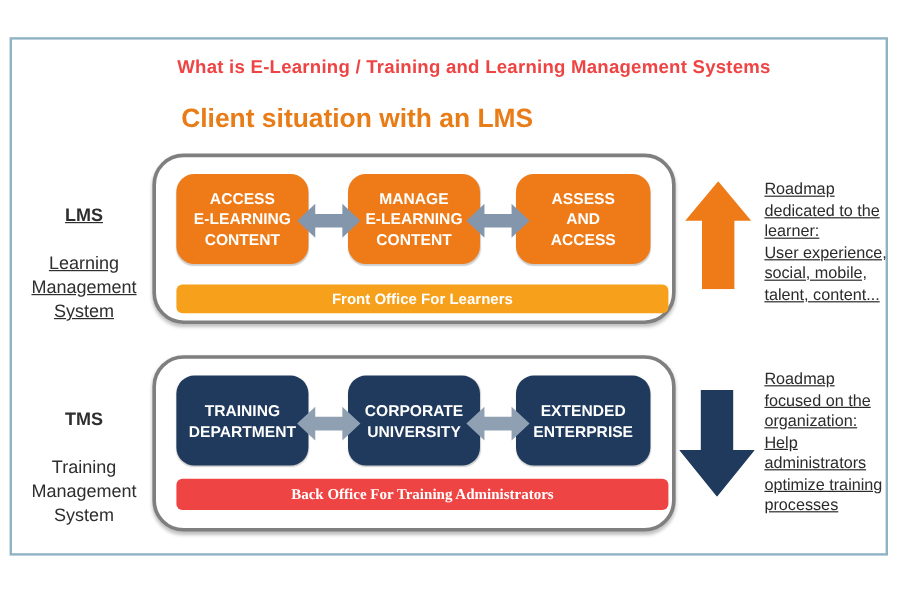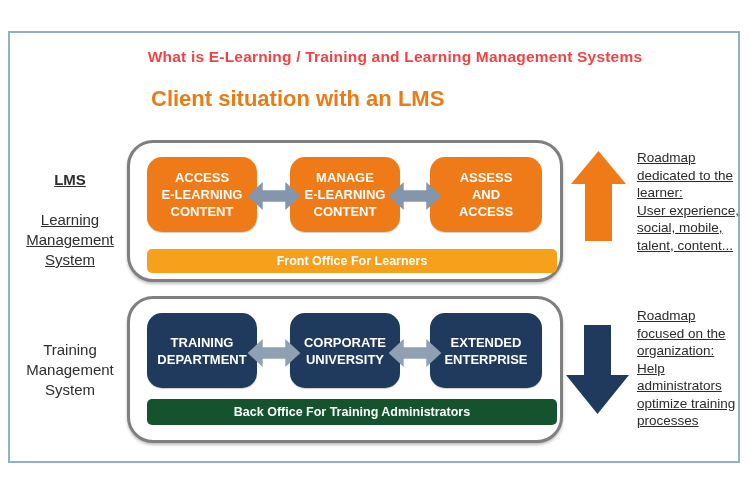--- a/index.html
+++ b/index.html
@@ -36,21 +36,21 @@
     box-shadow:0 1px 1px rgba(0,0,0,.2);
   }
   .node.orange{background:#ee7b17;}
   .node.navy{background:#1f3a5c;}
   .hbar{
     position:absolute;left:17px;width:410px;border-radius:5px;
     display:flex;align-items:center;justify-content:center;
     color:#fff;font-weight:bold;font-size:12.5px;
   }
   .hbar.orange{background:#f6a01b;height:24px;top:106px;}
-  .hbar.blue{background:#14532d;height:26px;top:100px;}
+  .hbar.blue{background:#ef4444;height:26px;top:100px;font-family:Liberation Serif, serif;}
   .link-arrow{position:absolute;width:56px;height:32px;}
   .big-arrow{position:absolute;}
   .roadmap{
     position:absolute;left:637px;width:110px;
     font-size:13.5px;line-height:17.5px;color:#2b2b2b;white-space:pre-line;text-decoration:underline;
   }
 </style>
 </head>
 <body>
 
@@ -61,21 +61,21 @@
   <div class="page-title">What is E-Learning / Training and Learning Management Systems</div>
   <div class="section-heading">Client situation with an LMS</div>
 
   <div class="side-label" style="top:150px;text-decoration:underline;">
     <div class="abbr">LMS</div>
     <div>Learning
 Management
 System</div>
   </div>
 
-  <div class="group-container" style="top:128px;height:142px;margin-top:12px;">
+  <div class="group-container" style="top:128px;height:142px;">
     <div class="node orange" style="left:17px;">ACCESS
 E-LEARNING
 CONTENT</div>
     <div class="node orange" style="left:160px;">MANAGE
 E-LEARNING
 CONTENT</div>
     <div class="node orange" style="left:300px;width:112px;">ASSESS
 AND
 ACCESS</div>
 
@@ -93,20 +93,21 @@
     <path d="M27.5,0 L55,33 L41,33 L41,90 L14,90 L14,33 L0,33 Z" fill="#ee7b17"></path>
   </svg>
   <div class="roadmap" style="top:149px;">Roadmap
 dedicated to the
 learner:
 User experience,
 social, mobile,
 talent, content...</div>
 
   <div class="side-label" style="top:320px;">
+    <div class="abbr">TMS</div>
     <div>Training
 Management
 System</div>
   </div>
 
   <div class="group-container" style="top:296px;height:147px;">
     <div class="node navy" style="left:17px;">TRAINING
 DEPARTMENT</div>
     <div class="node navy" style="left:300px;width:112px;">EXTENDED
 ENTERPRISE</div>

